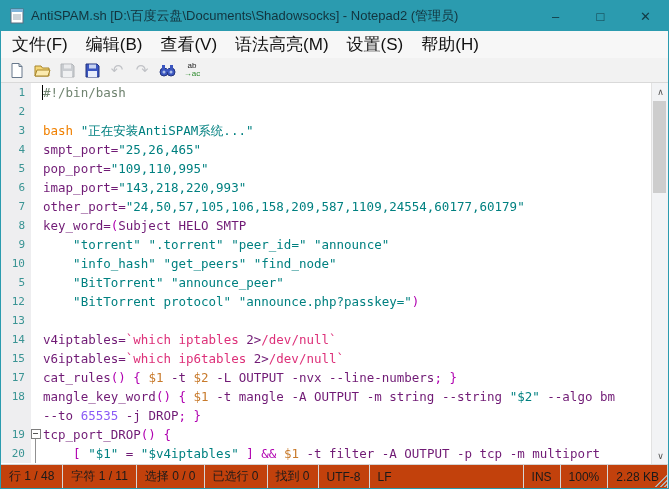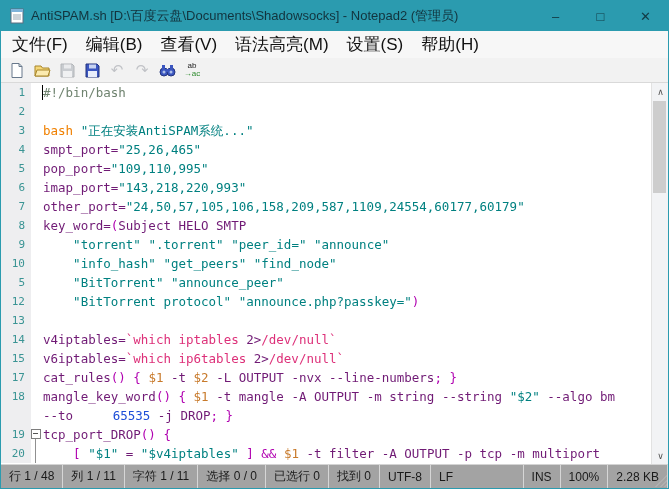--- a/index.html
+++ b/index.html
@@ -45,31 +45,31 @@
   .fold.f-line::before{content:'';position:absolute;left:4px;top:0;bottom:0;width:1px;background:#909090;}
   .line{flex:1;line-height:19px;position:relative;padding-left:2px;}
   .caret{position:absolute;left:1px;top:2px;width:1px;height:15px;background:#000;}
   .tk-d{color:#701a75;}
   .tk-comment{color:#6F836F;}
   .tk-kw{color:#F08000;}
   .tk-str{color:#008080;}
   .tk-op{color:#B000B0;}
   .tk-var{color:#C87A2B;}
   .tk-bt{color:#DD3079;}
-  .tk-num{color:#1d4ed8;margin-left:32px;}
+  .tk-num{color:#8b5cf6;}
   
   .vscroll{position:absolute;top:0;right:0;bottom:0;width:17px;background:#F2F3F5;
     border-left:1px solid #E2E2E2;}
   .vs-arrow{position:absolute;left:0;width:17px;height:17px;display:flex;align-items:center;
     justify-content:center;font-size:9px;color:#505050;font-family:"DejaVu Sans",sans-serif;}
   .vs-up{top:0;}
   .vs-down{bottom:0;}
   .vs-thumb{position:absolute;left:1px;right:2px;top:18px;height:92px;background:#CDCDCD;}
   
-  .statusbar{flex:0 0 24px;background:#a3a3a3;border-top:1px solid #D4D4D4;
+  .statusbar{flex:0 0 24px;background:#c2410c;border-top:1px solid #D4D4D4;
     display:flex;align-items:stretch;font-size:12px;color:#1A1A1A;position:relative;}
   .cell{display:flex;align-items:center;padding:0 8px;border-right:1px solid #D6D6D6;
     white-space:nowrap;}
   .cell.grow{flex:1;}
   .grip{position:absolute;right:1px;bottom:1px;width:12px;height:12px;
     background:
       linear-gradient(135deg,transparent 50%,#AfAfAf 50%,#AfAfAf 58%,transparent 58%,
       transparent 70%,#AfAfAf 70%,#AfAfAf 78%,transparent 78%,
       transparent 86%,#AfAfAf 86%,#AfAfAf 94%,transparent 94%);}
 </style>
@@ -175,21 +175,20 @@
       </div>
     <div class="vscroll">
       <span class="vs-arrow vs-up">∧</span>
       <span class="vs-thumb"></span>
       <span class="vs-arrow vs-down">∨</span>
     </div>
   </div>
 
   <div class="statusbar">
     <span class="cell">行 1 / 48</span>
-      <span class="cell">列 1 / 11</span>
       <span class="cell">字符 1 / 11</span>
       <span class="cell">选择 0 / 0</span>
       <span class="cell">已选行 0</span>
       <span class="cell">找到 0</span>
       <span class="cell">UTF-8</span>
       <span class="cell grow">LF</span>
       <span class="cell">INS</span>
       <span class="cell">100%</span>
       <span class="cell">2.28 KB</span>
       <span class="grip"></span>

